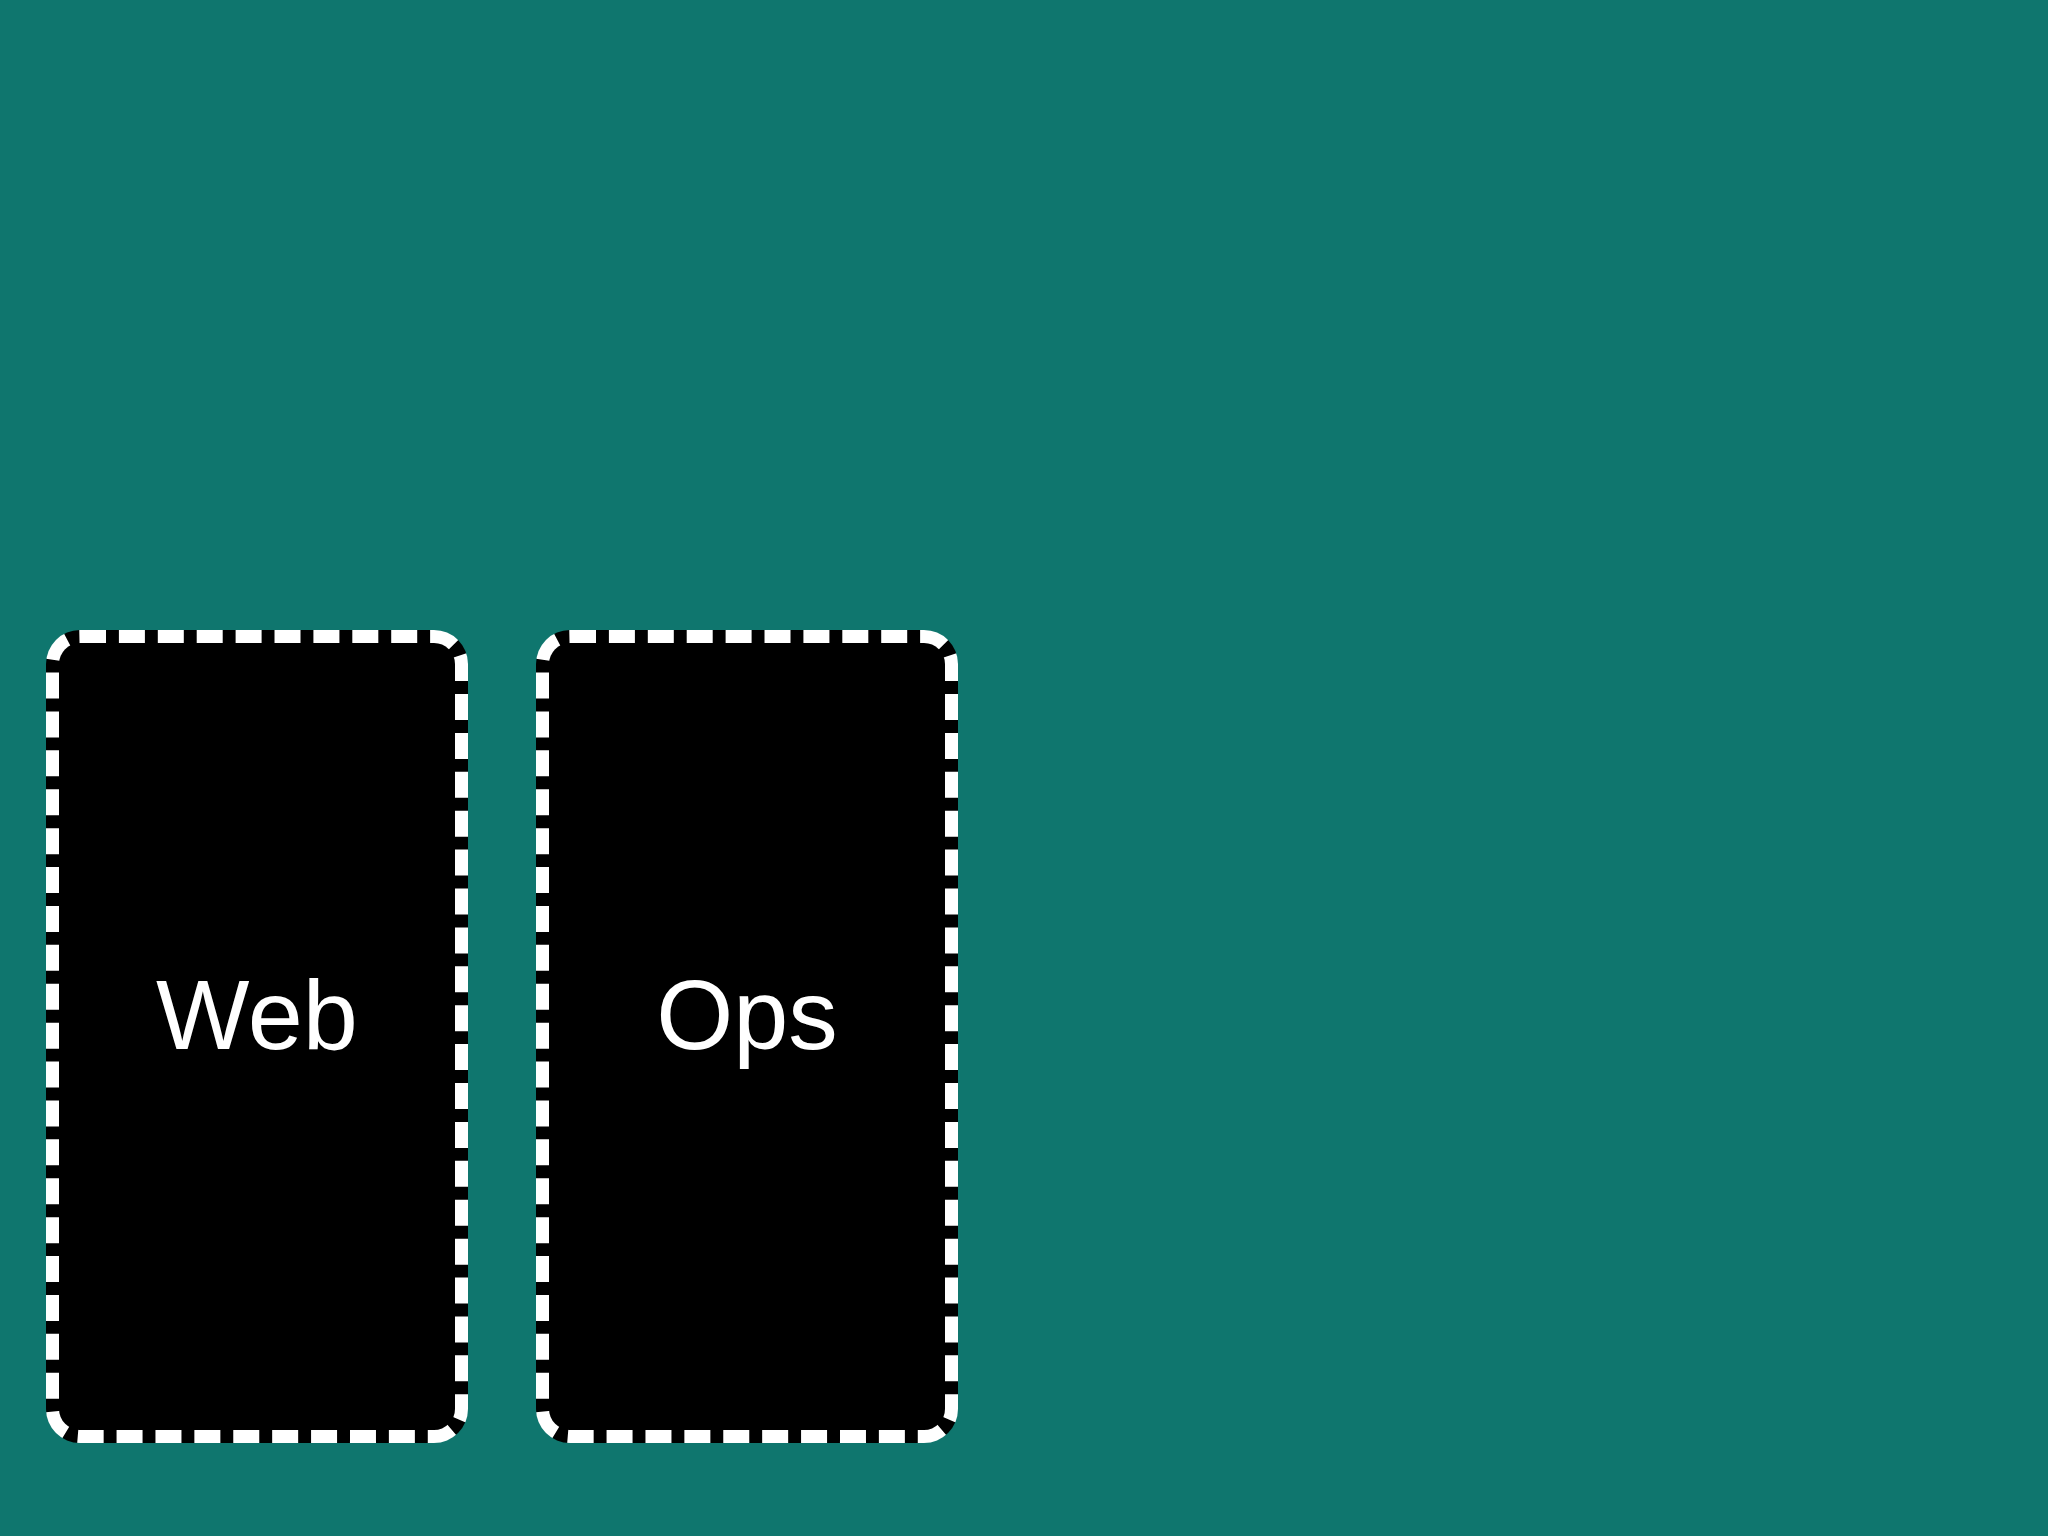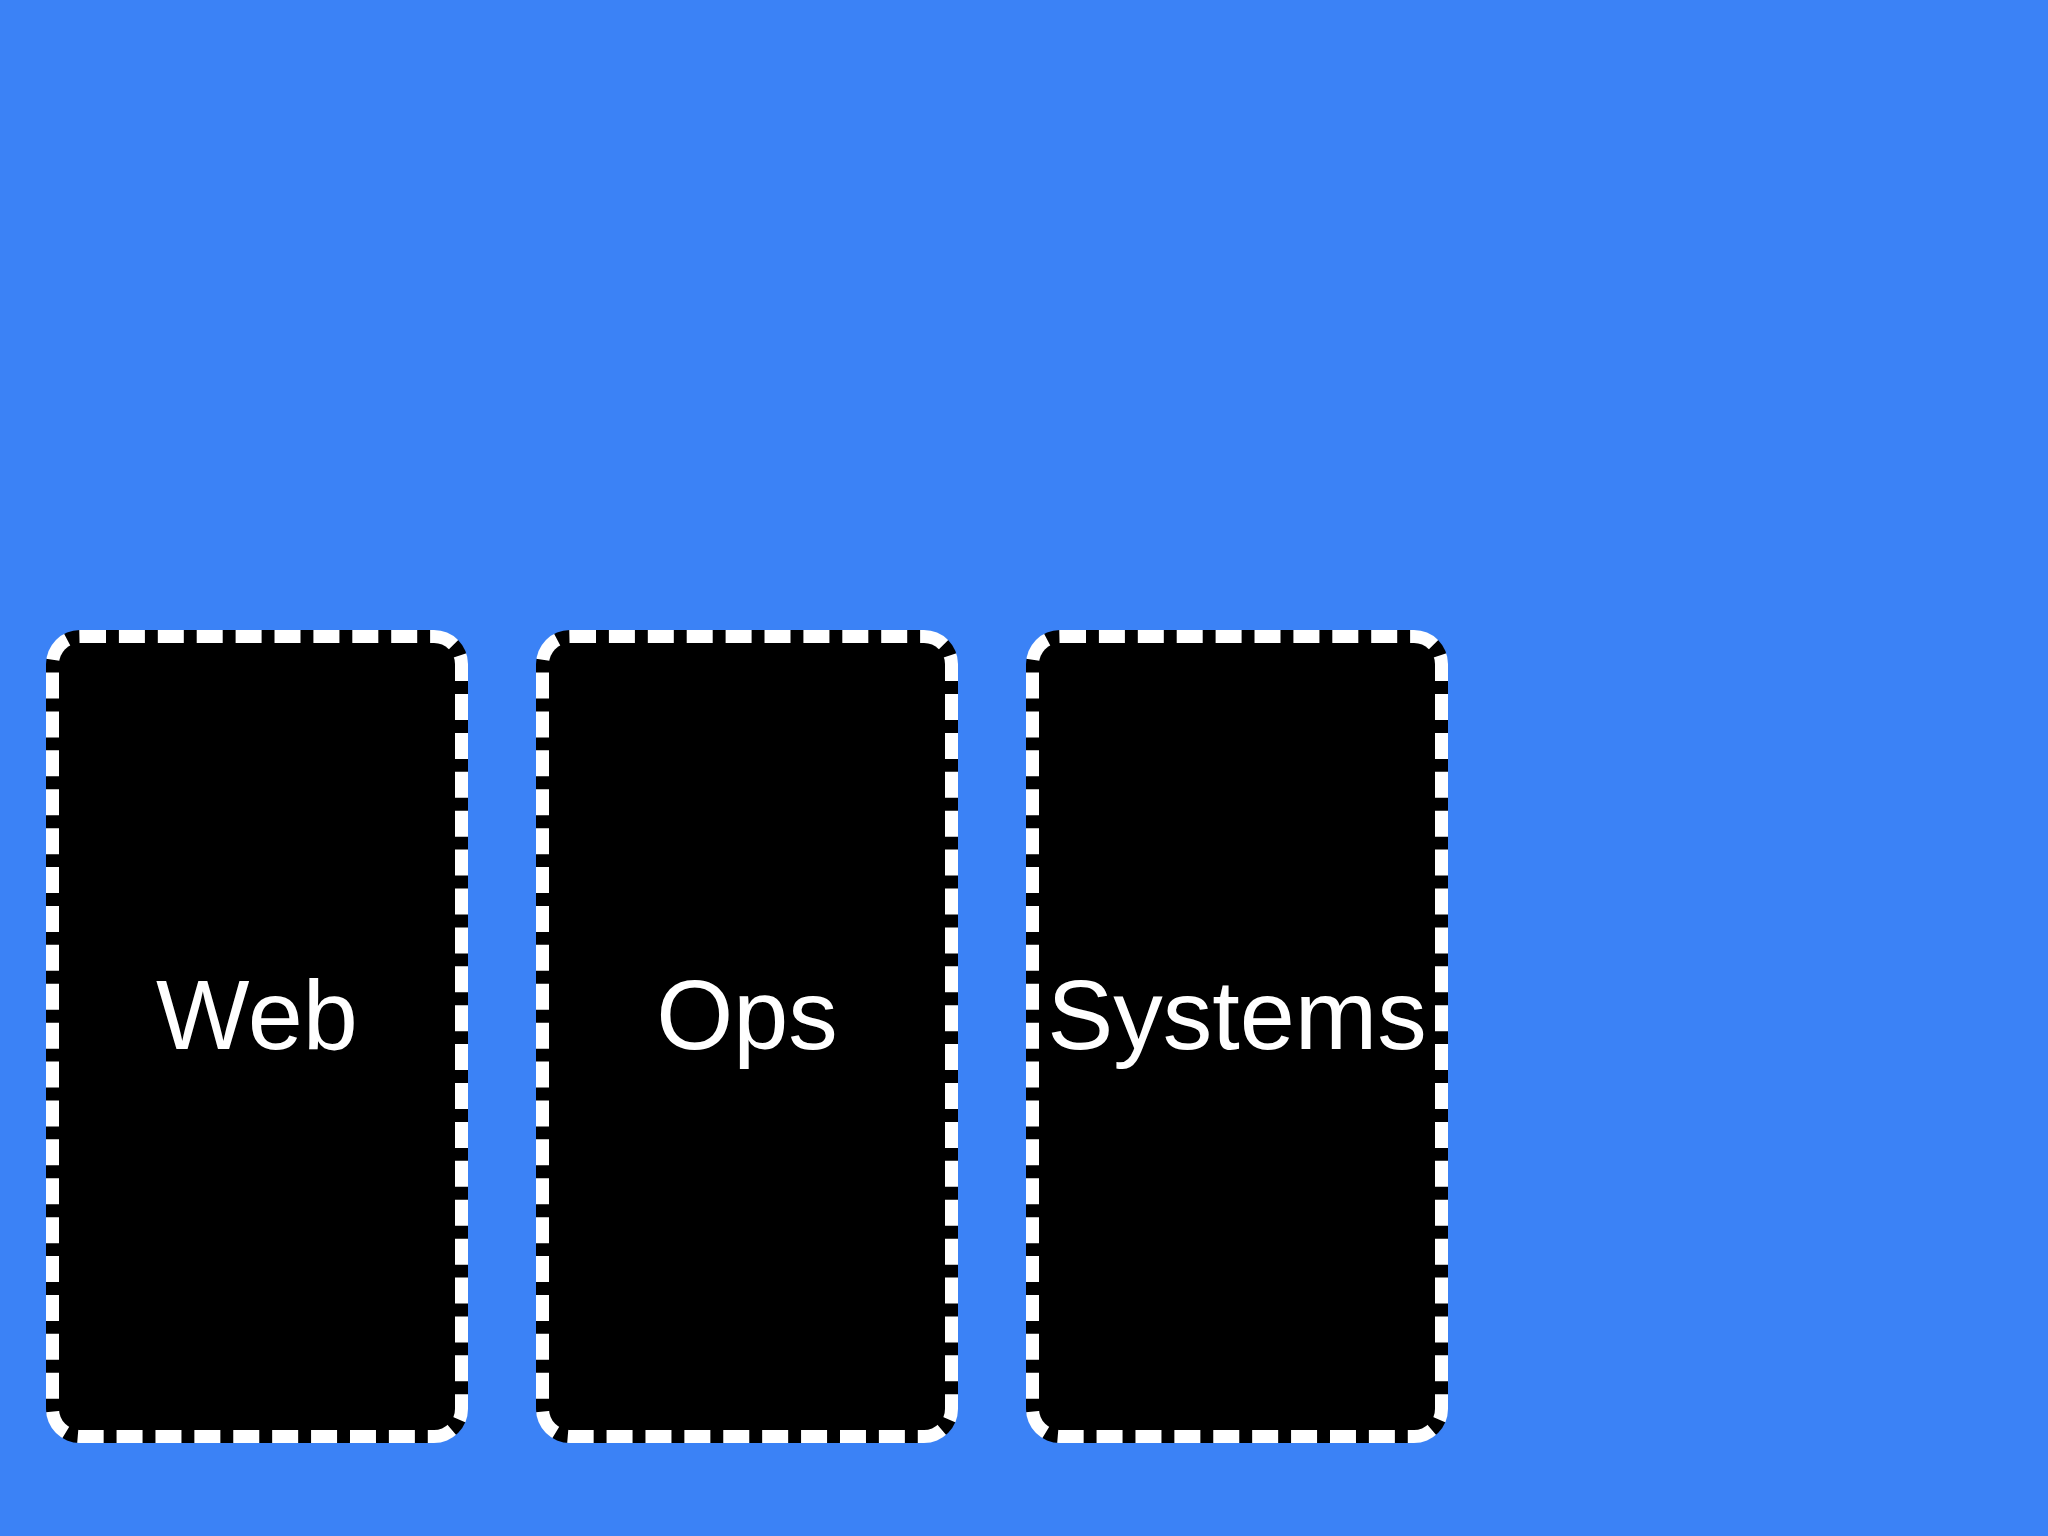--- a/index.html
+++ b/index.html
@@ -10,21 +10,21 @@
   body {
     width: 2048px;
     height: 1536px;
     overflow: hidden;
     font-family: "Liberation Sans", sans-serif;
   }
   #canvas {
     position: relative;
     width: 2048px;
     height: 1536px;
-    background: #3b82f6;
+    background: #0f766e;
   }
   .group-row {
     position: absolute;
     left: 46px;
     top: 630px;
     width: 1956px;
     height: 813px;
     display: flex;
     flex-direction: row;
     align-items: stretch;
@@ -68,19 +68,16 @@
 
     <div class="group-box">
       <span class="group-label">Web</span>
     </div>
 
 
     <div class="group-box">
       <span class="group-label">Ops</span>
     </div>
 
-    <div class="group-box">
-      <span class="group-label">Systems</span>
-    </div>
 
   </div>
 
 </div>
 
 </body></html>

